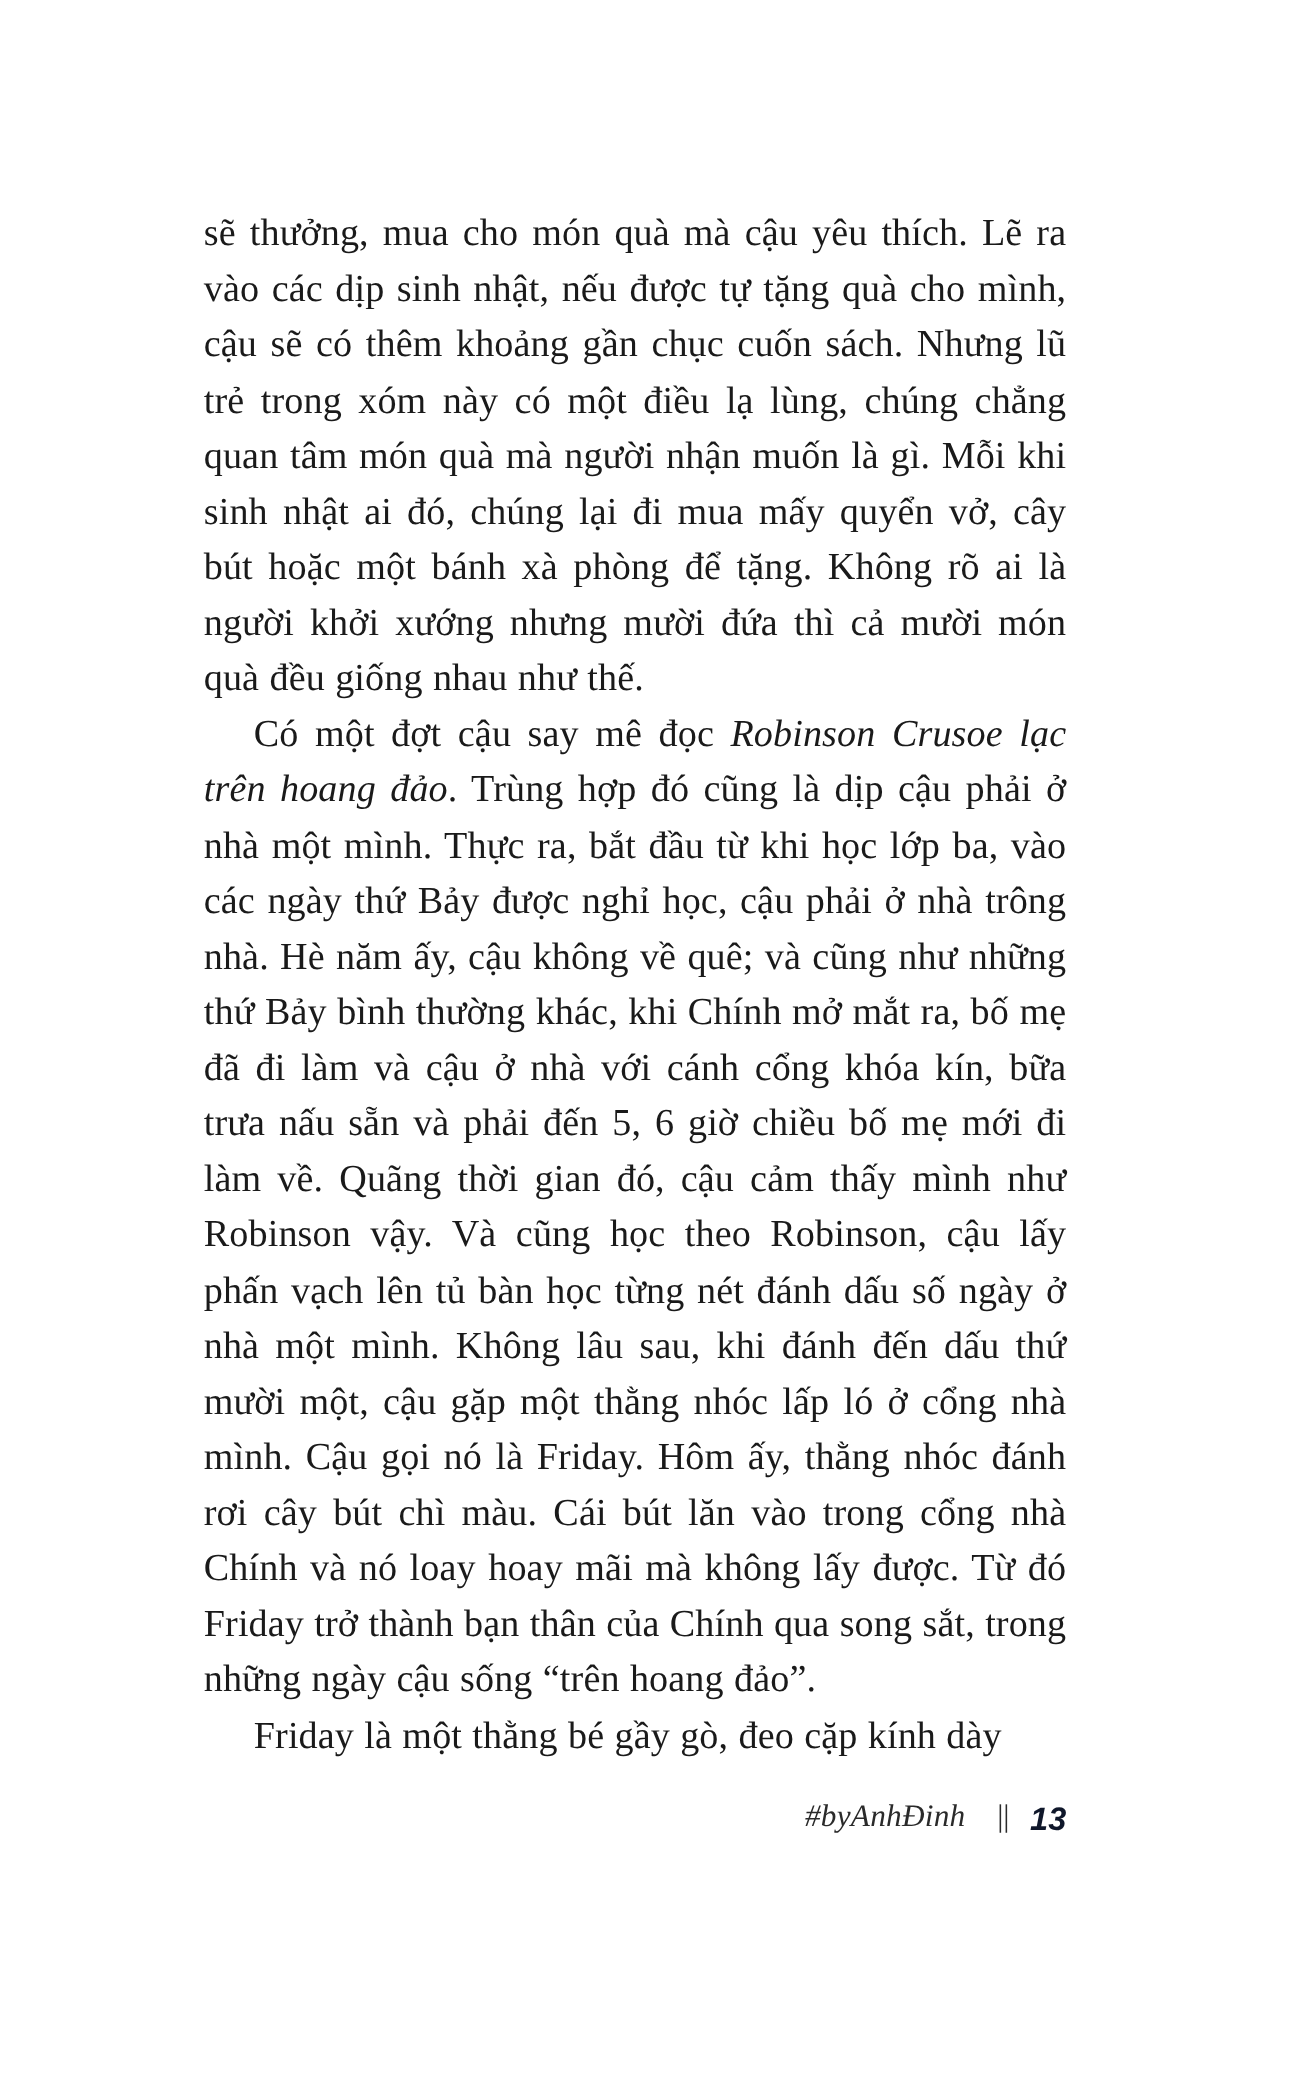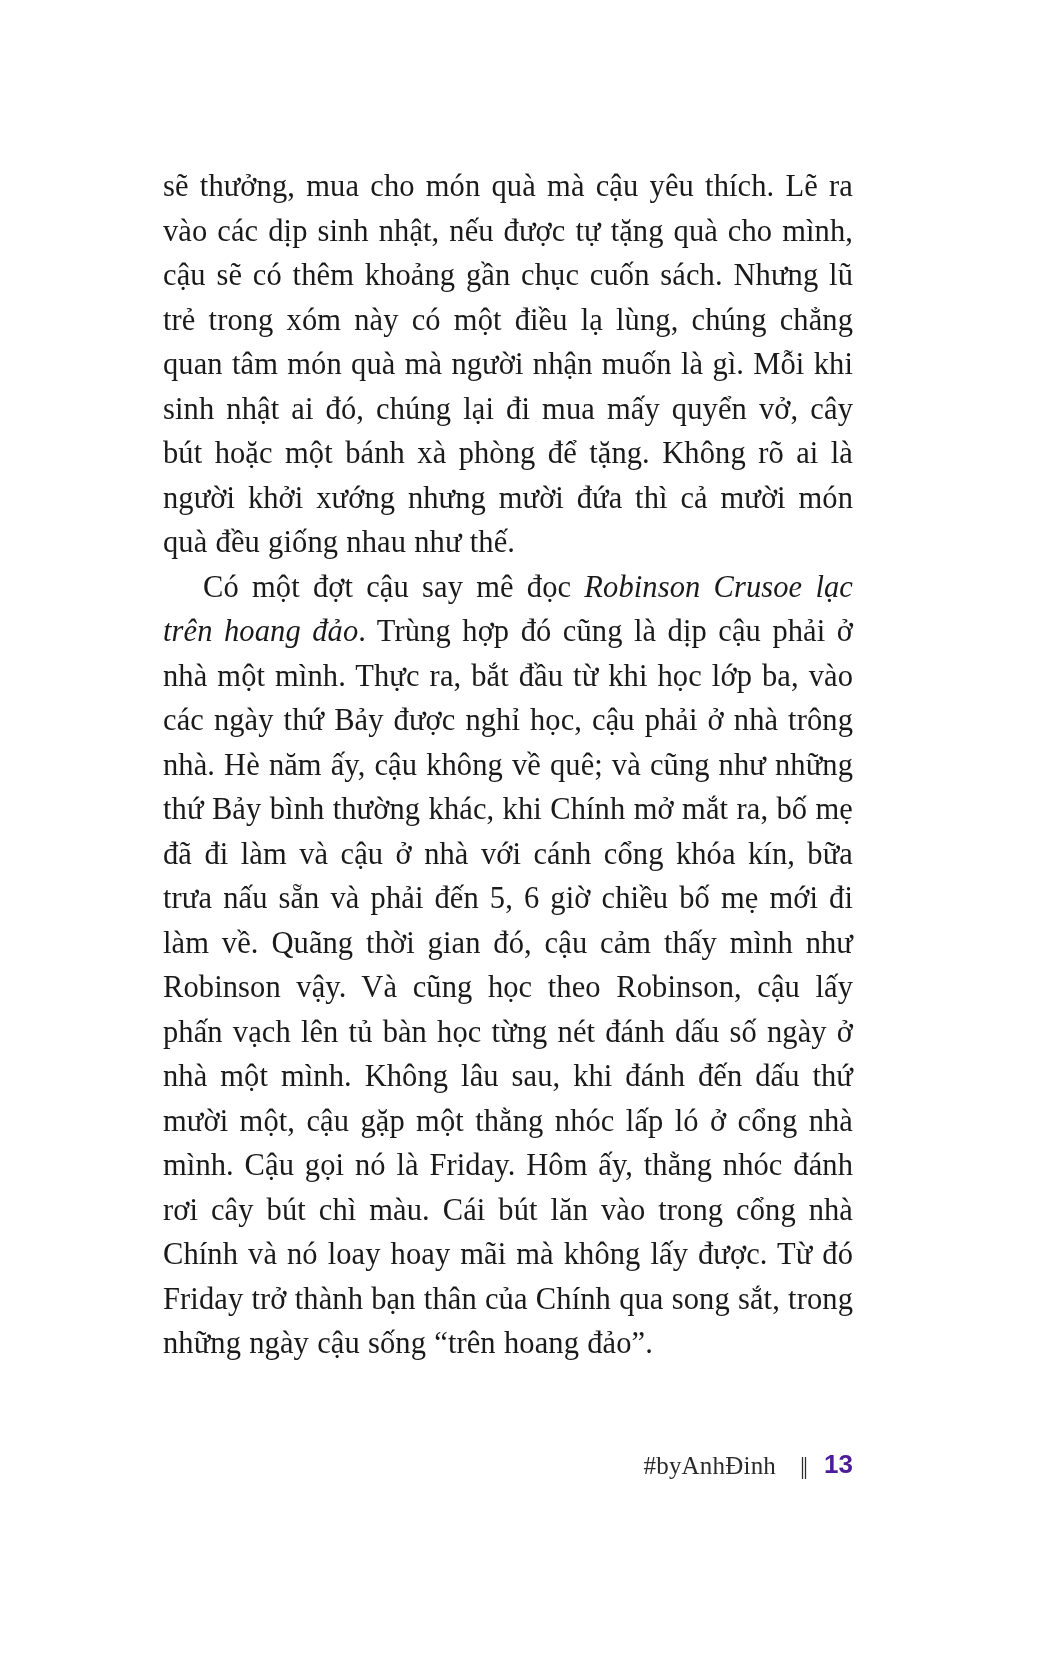--- a/index.html
+++ b/index.html
@@ -48,58 +48,62 @@
   .italic {
     font-style: italic;
   }
   .footer {
     position: absolute;
     left: 163px;
     top: 1416px;
     width: 690px;
     height: 40px;
     display: flex;
-    align-items: flex-end;
+    align-items: flex-start;
     justify-content: flex-end;
+    font-style: italic;
   }
   .footer-mark {
     font-family: "Liberation Serif", serif;
     font-size: 25px;
     color: #2a2a2a;
     letter-spacing: 0.2px;
   }
   .footer-sep {
     font-family: "Liberation Serif", serif;
     font-size: 25px;
     color: #2a2a2a;
     margin: 0 18px 0 24px;
     letter-spacing: -2px;
   }
   .footer-page {
     font-family: "Liberation Sans", sans-serif;
     font-weight: bold;
     font-size: 26px;
-    color: #4c1d95;
+    color: #0f172a;
   }
 </style>
 </head>
 <body>
 
 <div class="page">
 
   <div class="text-block">
 
     <p class="para">
       <span>sẽ thưởng, mua cho món quà mà cậu yêu thích. Lẽ ra vào các dịp sinh nhật, nếu được tự tặng quà cho mình, cậu sẽ có thêm khoảng gần chục cuốn sách. Nhưng lũ trẻ trong xóm này có một điều lạ lùng, chúng chẳng quan tâm món quà mà người nhận muốn là gì. Mỗi khi sinh nhật ai đó, chúng lại đi mua mấy quyển vở, cây bút hoặc một bánh xà phòng để tặng. Không rõ ai là người khởi xướng nhưng mười đứa thì cả mười món quà đều giống nhau như thế.</span>
     </p>
 
     <p class="para indent">
       <span>Có một đợt cậu say mê đọc </span><span class="italic">Robinson Crusoe lạc trên hoang đảo</span><span>. Trùng hợp đó cũng là dịp cậu phải ở nhà một mình. Thực ra, bắt đầu từ khi học lớp ba, vào các ngày thứ Bảy được nghỉ học, cậu phải ở nhà trông nhà. Hè năm ấy, cậu không về quê; và cũng như những thứ Bảy bình thường khác, khi Chính mở mắt ra, bố mẹ đã đi làm và cậu ở nhà với cánh cổng khóa kín, bữa trưa nấu sẵn và phải đến 5, 6 giờ chiều bố mẹ mới đi làm về. Quãng thời gian đó, cậu cảm thấy mình như Robinson vậy. Và cũng học theo Robinson, cậu lấy phấn vạch lên tủ bàn học từng nét đánh dấu số ngày ở nhà một mình. Không lâu sau, khi đánh đến dấu thứ mười một, cậu gặp một thằng nhóc lấp ló ở cổng nhà mình. Cậu gọi nó là Friday. Hôm ấy, thằng nhóc đánh rơi cây bút chì màu. Cái bút lăn vào trong cổng nhà Chính và nó loay hoay mãi mà không lấy được. Từ đó Friday trở thành bạn thân của Chính qua song sắt, trong những ngày cậu sống “trên hoang đảo”.</span>
     </p>
 
+    <p class="para indent">
+      <span>Friday là một thằng bé gầy gò, đeo cặp kính dày</span>
+    </p>
 
   </div>
 
   <div class="footer">
     <span class="footer-mark">#byAnhĐinh</span>
     <span class="footer-sep">||</span>
     <span class="footer-page">13</span>
   </div>
 
 </div>

